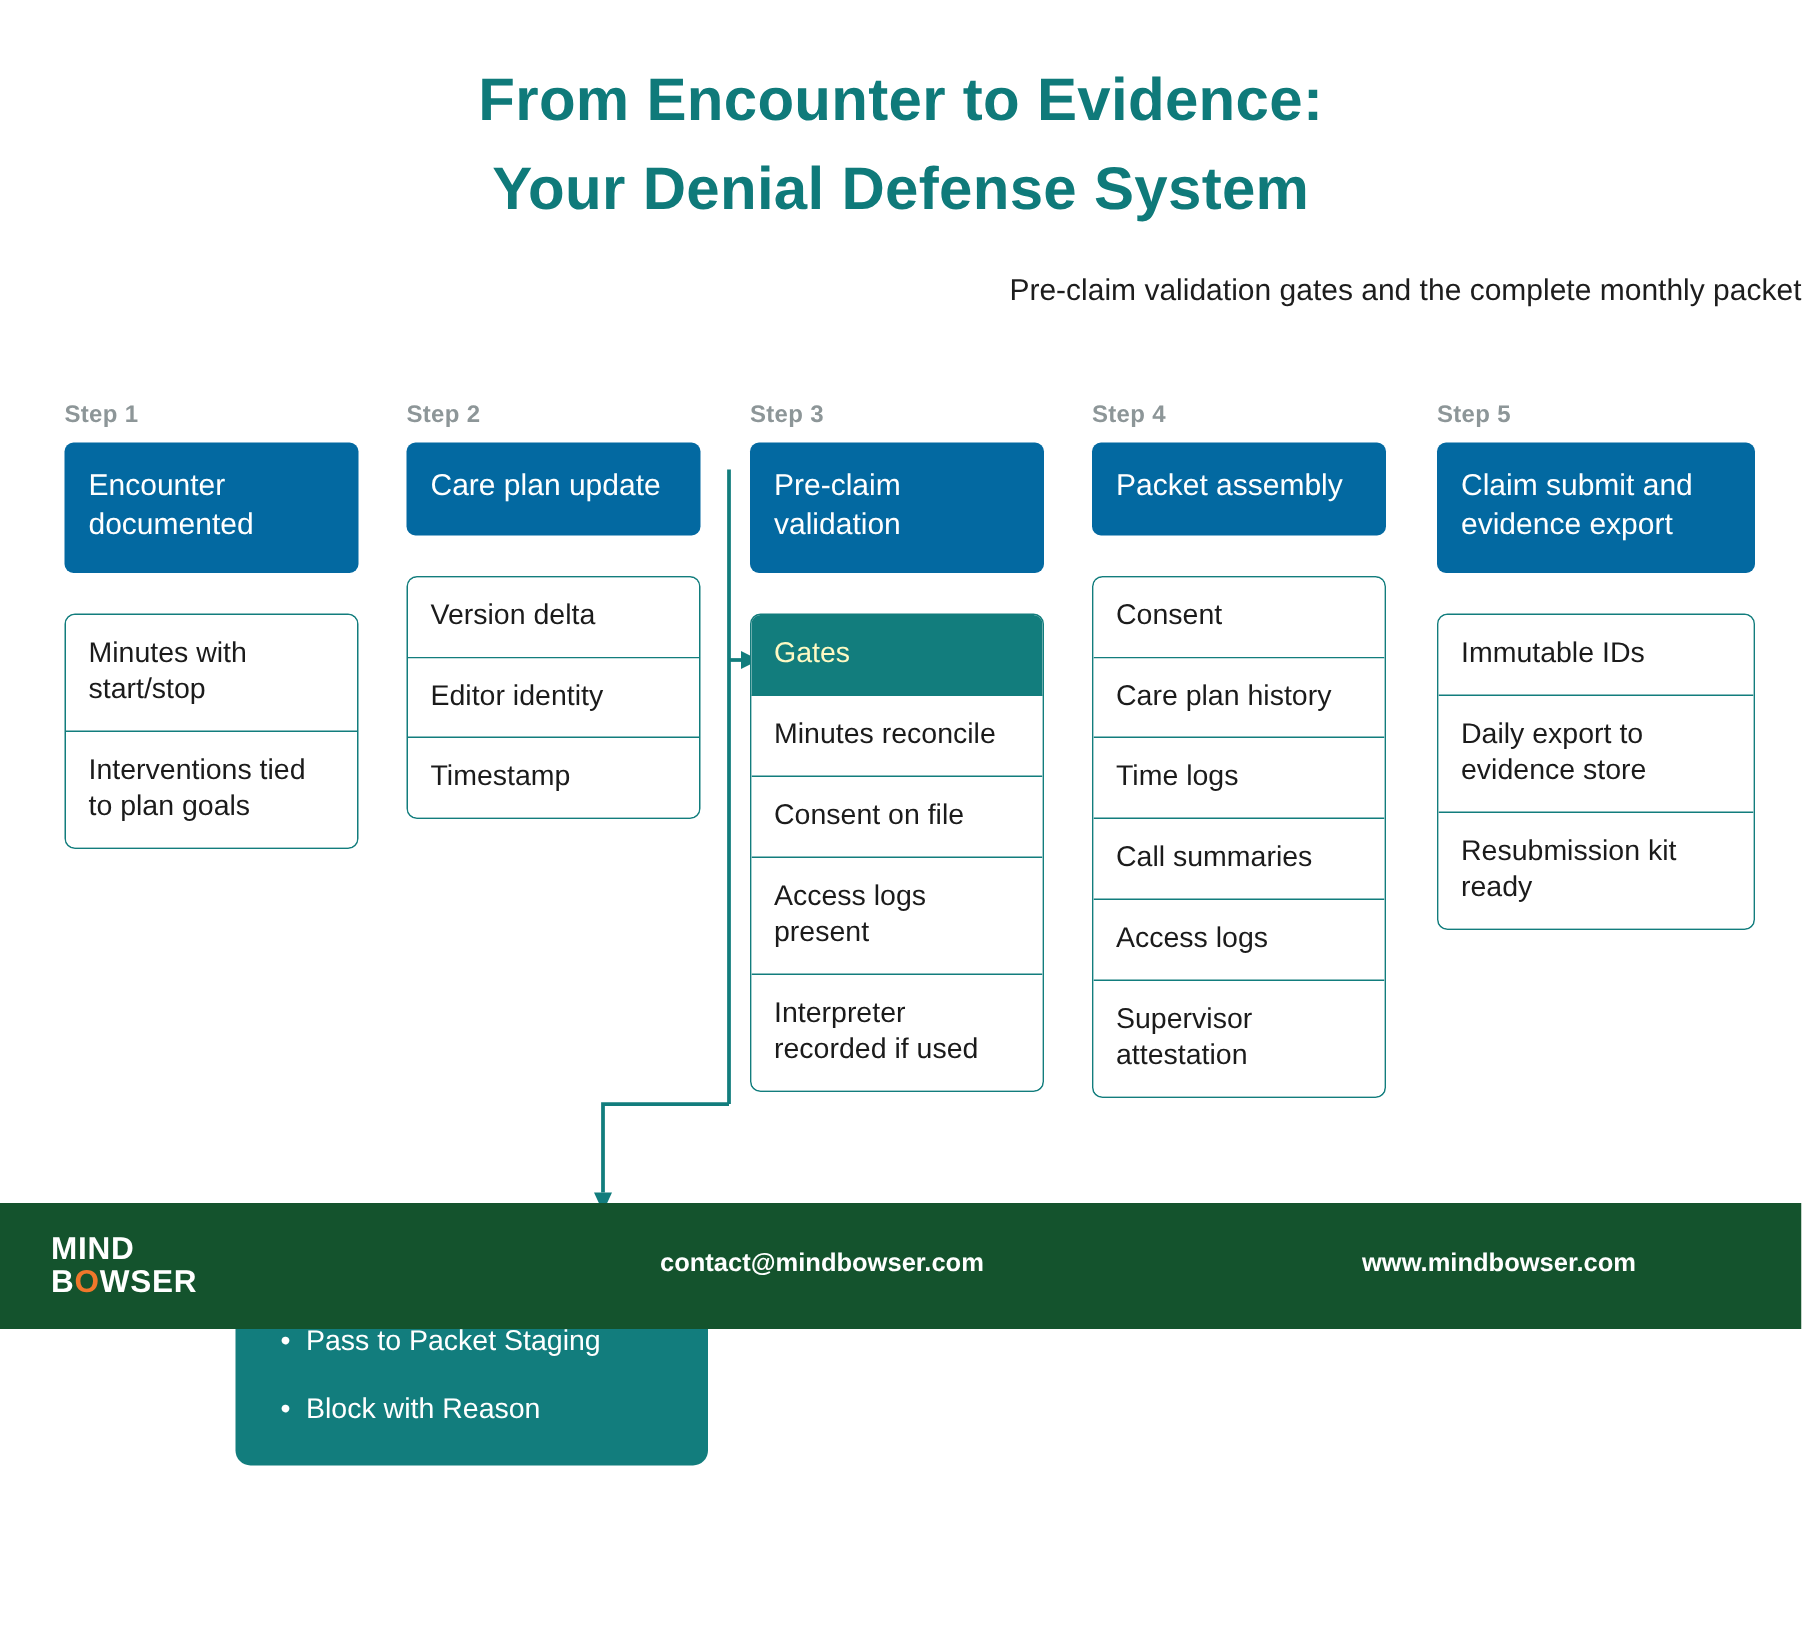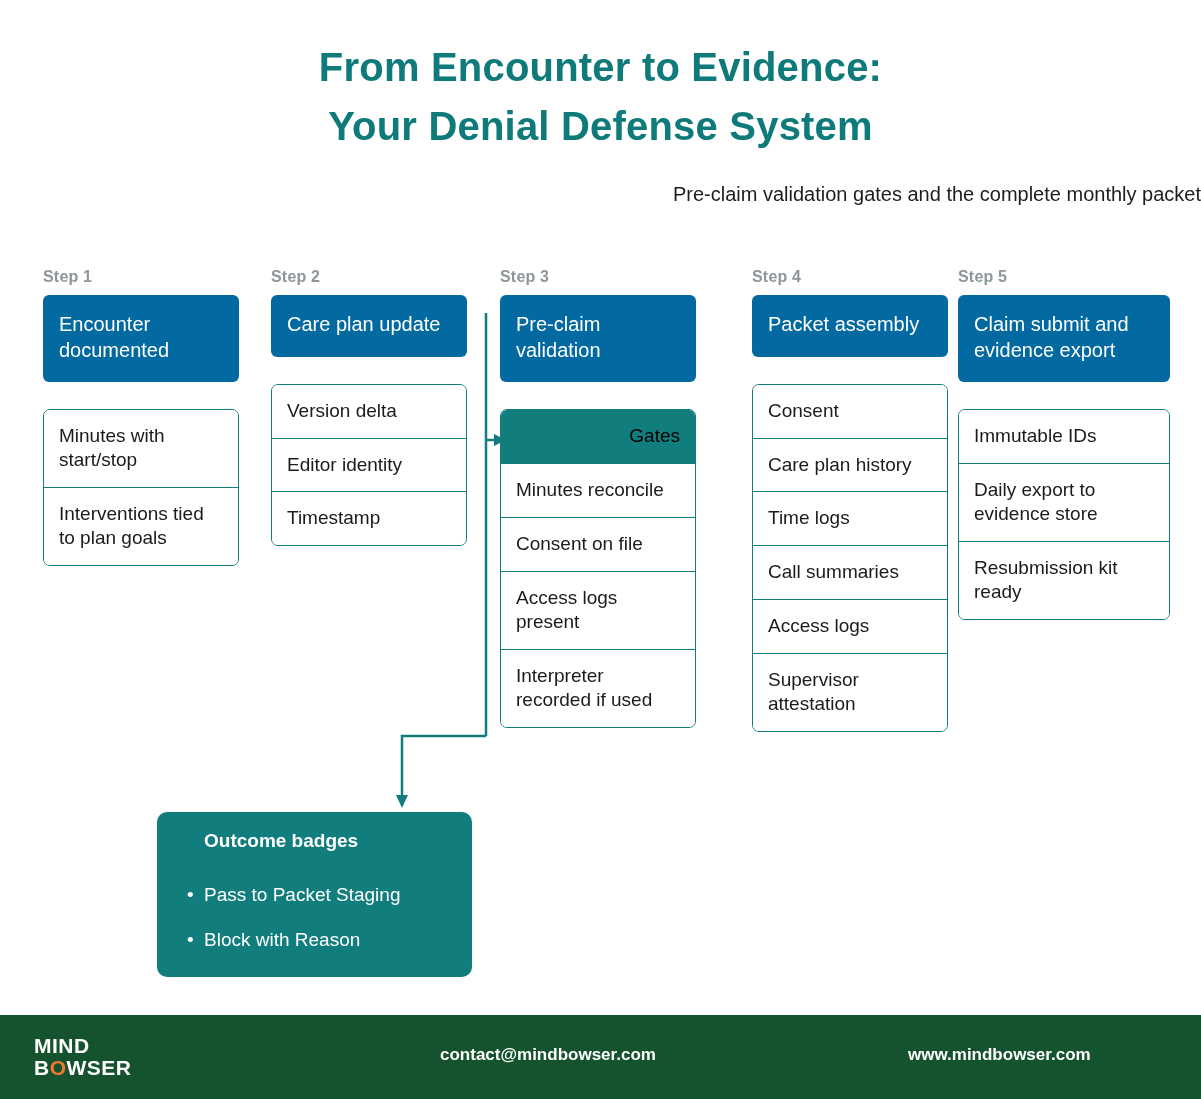--- a/index.html
+++ b/index.html
@@ -12,21 +12,21 @@
     background: #ffffff;
     font-family: "Liberation Sans", sans-serif;
     color: #1b1b1b;
     position: relative;
     overflow: hidden;
   }
 
   .page {
     position: relative;
     width: 1201px;
-    height: 1099px;
+    height: 886px;
   }
 
   
   .title {
     position: absolute;
     top: 38px;
     left: 0;
     width: 1201px;
     text-align: center;
     color: #0f7a7a;
@@ -57,21 +57,21 @@
     height: 560px;
   }
   .col {
     position: absolute;
     top: 0;
     width: 196px;
   }
   .col-1 { left: 0px; }
   .col-2 { left: 228px; }
   .col-3 { left: 457px; }
-  .col-4 { left: 685px; margin-left: 24px; }
+  .col-4 { left: 685px; }
   .col-5 { left: 915px; width: 212px; }
 
   .step-label {
     color: #8d9698;
     font-size: 16px;
     font-weight: 700;
     margin-bottom: 9px;
     letter-spacing: 0.2px;
   }
 
@@ -97,22 +97,21 @@
     padding: 14px 15px 15px 15px;
     font-size: 19px;
     line-height: 1.26;
     color: #1b1b1b;
     border-bottom: 1.5px solid #127d7d;
     background: #ffffff;
   }
   .list-item:last-child { border-bottom: none; }
   .list-item.highlight {
     background: #127d7d;
-    color: #000000;
-    text-align: right;
+    color: #fef9c3;
   }
 
   
   .outcome {
     position: absolute;
     left: 157px;
     top: 812px;
     width: 315px;
     background: #127d7d;
     color: #ffffff;

